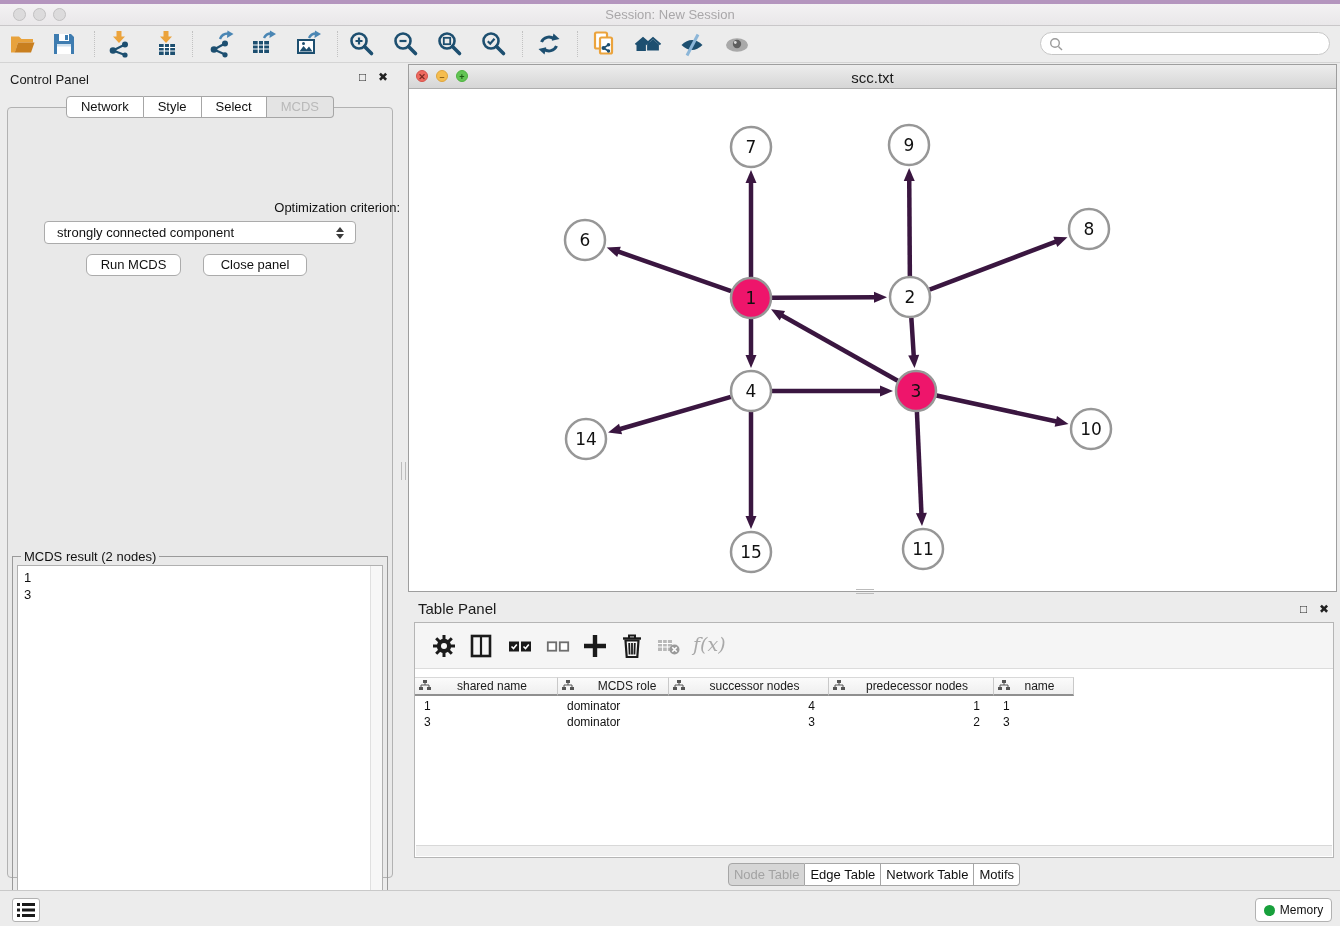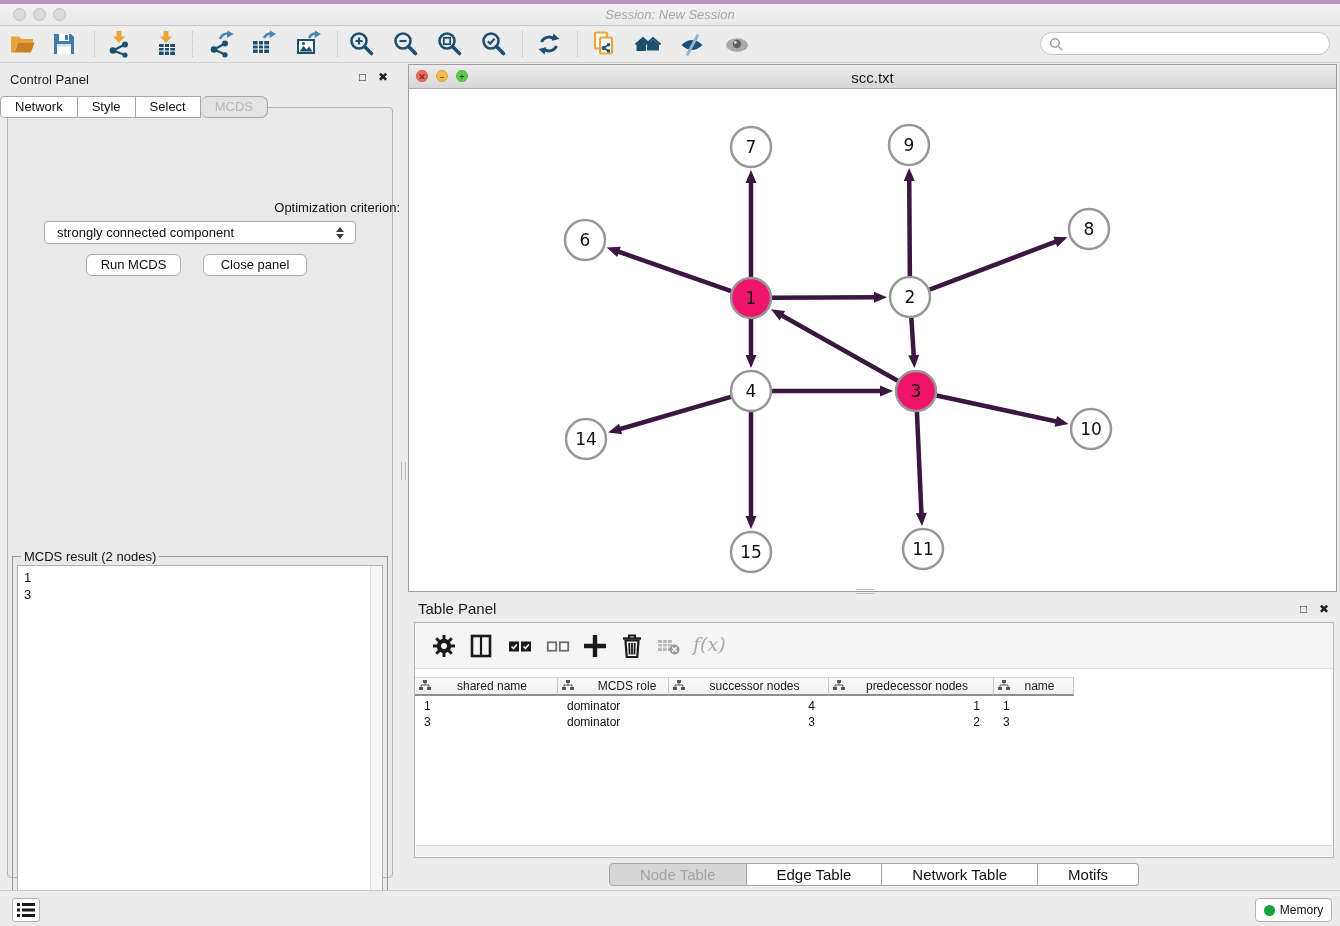--- a/index.html
+++ b/index.html
@@ -2,43 +2,43 @@
 <html><head>
 <meta charset="utf-8">
 <style>
   * { margin:0; padding:0; box-sizing:border-box; }
   html,body { width:1340px; height:926px; }
   body { font-family:"Liberation Sans", sans-serif; background:#ececec; position:relative; overflow:hidden; }
   .abs { position:absolute; }
 
   
   #titlebar { left:0; top:0; width:1340px; height:26px;
-    background:linear-gradient(#f5f4f5,#e9e7e9); border-bottom:1px solid #c9c7c9;font-style:italic; }
+    background:linear-gradient(#f5f4f5,#e9e7e9); border-bottom:1px solid #c9c7c9; }
   #purple-strip { left:0; top:0; width:1340px; height:4px; background:#b495be; }
   .tl-dot { width:13px; height:13px; border-radius:50%; top:8px; }
   .tl-gray { background:#dcdbdc; border:1px solid #c2c1c2; }
   #main-title { left:0; top:7px; width:1340px; text-align:center; font-size:13px; color:#a9a7a9; }
 
   
   #toolbar { left:0; top:26px; width:1340px; height:37px; background:#ececec; border-bottom:1px solid #d4d4d4; }
   .tb-icon { top:4px; width:28px; height:28px; cursor:pointer; }
   .tb-sep { top:5px; width:0; height:26px; border-left:1px dotted #c2c2c2; }
   #search-wrap { left:1040px; top:6px; width:290px; height:23px; background:#fff; border:1px solid #c6c6c6; border-radius:12px; display:flex; align-items:center; padding-left:8px; }
   #search-input { border:none; outline:none; flex:1; height:18px; font-size:12px; background:transparent; margin-left:5px; }
 
   
   #control-panel { left:0; top:63px; width:400px; height:827px; background:#ececec;padding-left:30px; }
   #cp-header { left:10px; top:9px; font-size:13px; color:#1a1a1a; }
   .panel-btn { font-size:12px; color:#222; top:7px; cursor:pointer; line-height:14px; }
   #cp-body { left:7px; top:44px; width:386px; height:771px; border:1px solid #b2b2b2; border-radius:4px; background:#e9e9e9; }
-  #control-tabs { left:0; top:33px; width:400px; display:flex; }
+  #control-tabs { left:0; top:33px; width:400px; display:flex; justify-content:center; }
   .ctab { height:22px; line-height:20px; padding:0 14px; font-size:13px; background:#fff; border:1px solid #a6a6a6; border-left:none; color:#111; cursor:pointer; }
   .ctab:first-child { border-left:1px solid #a6a6a6; border-radius:4px 0 0 4px; }
   .ctab:last-child { border-radius:0 4px 4px 0; }
-  .ctab.disabled { background:#e4e4e4; color:#b9b9b9;border-radius:7px; }
+  .ctab.disabled { background:#e4e4e4; color:#b9b9b9; }
   #opt-label { left:0; top:137px; width:400px; text-align:right; font-size:13px; color:#111; }
   #criterion-select { left:44px; top:158px; width:312px; height:23px; background:#fff; border:1px solid #ababab; border-radius:4px; font-size:13px; color:#111; display:flex; align-items:center; padding-left:12px; cursor:pointer; }
   #criterion-stepper { position:absolute; right:9px; top:3px; width:10px; height:16px; }
   #criterion-stepper i { display:block; width:0; height:0; border-left:4px solid transparent; border-right:4px solid transparent; margin:2px 0; }
   .tri-up { border-bottom:5px solid #3c3c3c; }
   .tri-dn { border-top:5px solid #3c3c3c; }
   .aqua-btn { height:22px; background:#fff; border:1px solid #ababab; border-radius:6px; font-size:13px; color:#111; text-align:center; line-height:20px; cursor:pointer; }
   #run-btn { left:86px; top:191px; width:95px; }
   #close-btn { left:203px; top:191px; width:104px; }
   #result-box { left:12px; top:493px; width:376px; height:382px; border:1px solid #9a9a9a; }
@@ -64,21 +64,21 @@
   .tpt-icon { top:9px; width:28px; height:28px; cursor:pointer; }
   #fx-label { font-size:19px; font-family:"DejaVu Serif", serif; font-style:italic; color:#a9a9a9; top:10px; }
   #tbl-header { left:0; top:54px; height:19px; display:flex; }
   .th-cell { height:19px; background:linear-gradient(#fbfbfb,#efefef); border-right:1px solid #c9c9c9; border-top:1px solid #d8d8d8; border-bottom:2px solid #8f8f8f; display:flex; align-items:center; padding:0 4px; cursor:pointer; }
   .th-label { flex:1; text-align:center; font-size:12px; color:#1a1a1a; }
   #tbl-rows { left:0; top:75px; }
   .t-row { display:flex; height:16px; cursor:default; }
   .t-cell { font-size:12px; color:#111; line-height:16px; overflow:hidden; }
   #tp-hscroll { left:1px; bottom:1px; width:916px; height:11px; background:#f0f0f0; border-top:1px solid #d8d8d8; }
   #table-tabs { left:0; top:268px; width:932px; display:flex; justify-content:center; }
-  .btab { height:23px; line-height:21px; padding:0 30px; font-size:15px; background:#fff; border:1px solid #a6a6a6; border-left:none; color:#111; cursor:pointer; }
+  .btab { height:23px; line-height:21px; padding:0 5px; font-size:13px; background:#fff; border:1px solid #a6a6a6; border-left:none; color:#111; cursor:pointer; }
   .btab:first-child { border-left:1px solid #a6a6a6; border-radius:4px 0 0 4px; }
   .btab:last-child { border-radius:0 4px 4px 0; }
   .btab.active { background:#d6d6d6; color:#a3a3a3; }
 
   
   #statusbar { left:0; top:890px; width:1340px; height:36px; background:#ececec; border-top:1px solid #c9c9c9; }
   #list-btn { left:12px; top:7px; width:28px; height:24px; background:#fff; border:1px solid #b2b2b2; border-radius:3px; cursor:pointer; display:flex; align-items:center; justify-content:center; }
   #memory-btn { left:1255px; top:7px; width:77px; height:24px; background:#fff; border:1px solid #b2b2b2; border-radius:4px; cursor:pointer; display:flex; align-items:center; justify-content:center; gap:5px; font-size:12px; color:#111; }
   #memory-dot { width:11px; height:11px; border-radius:50%; }
 </style>

